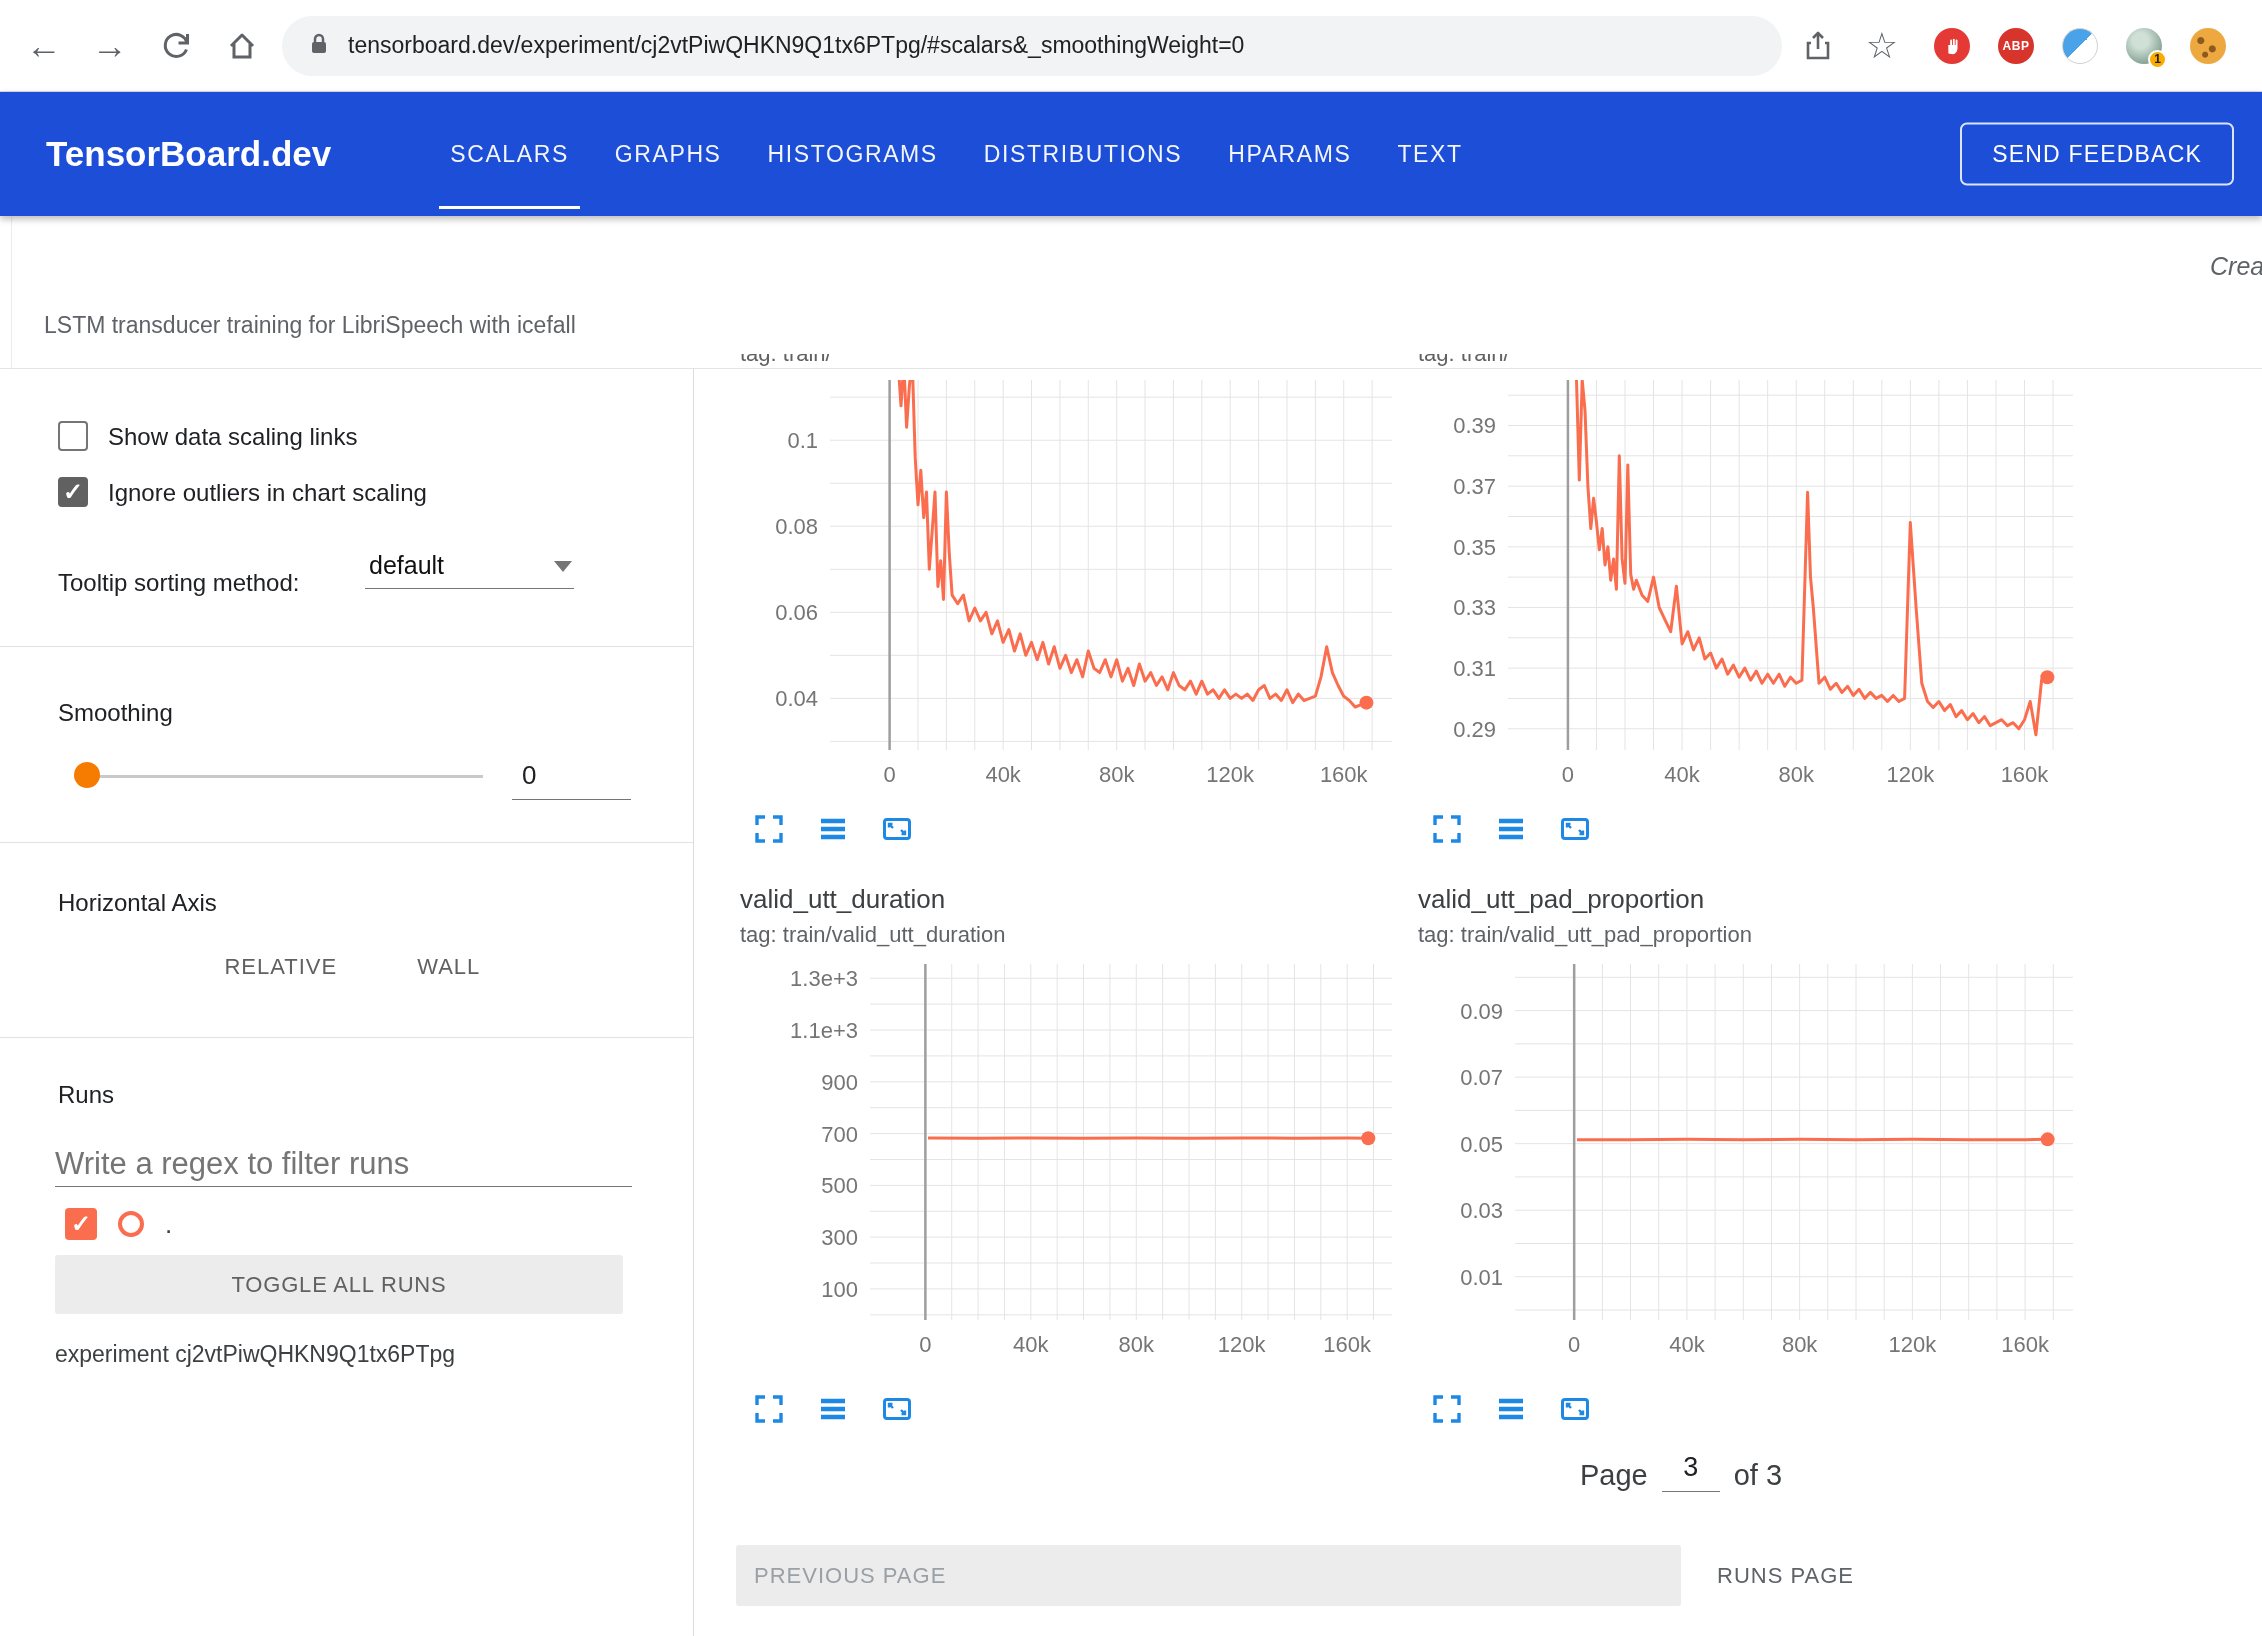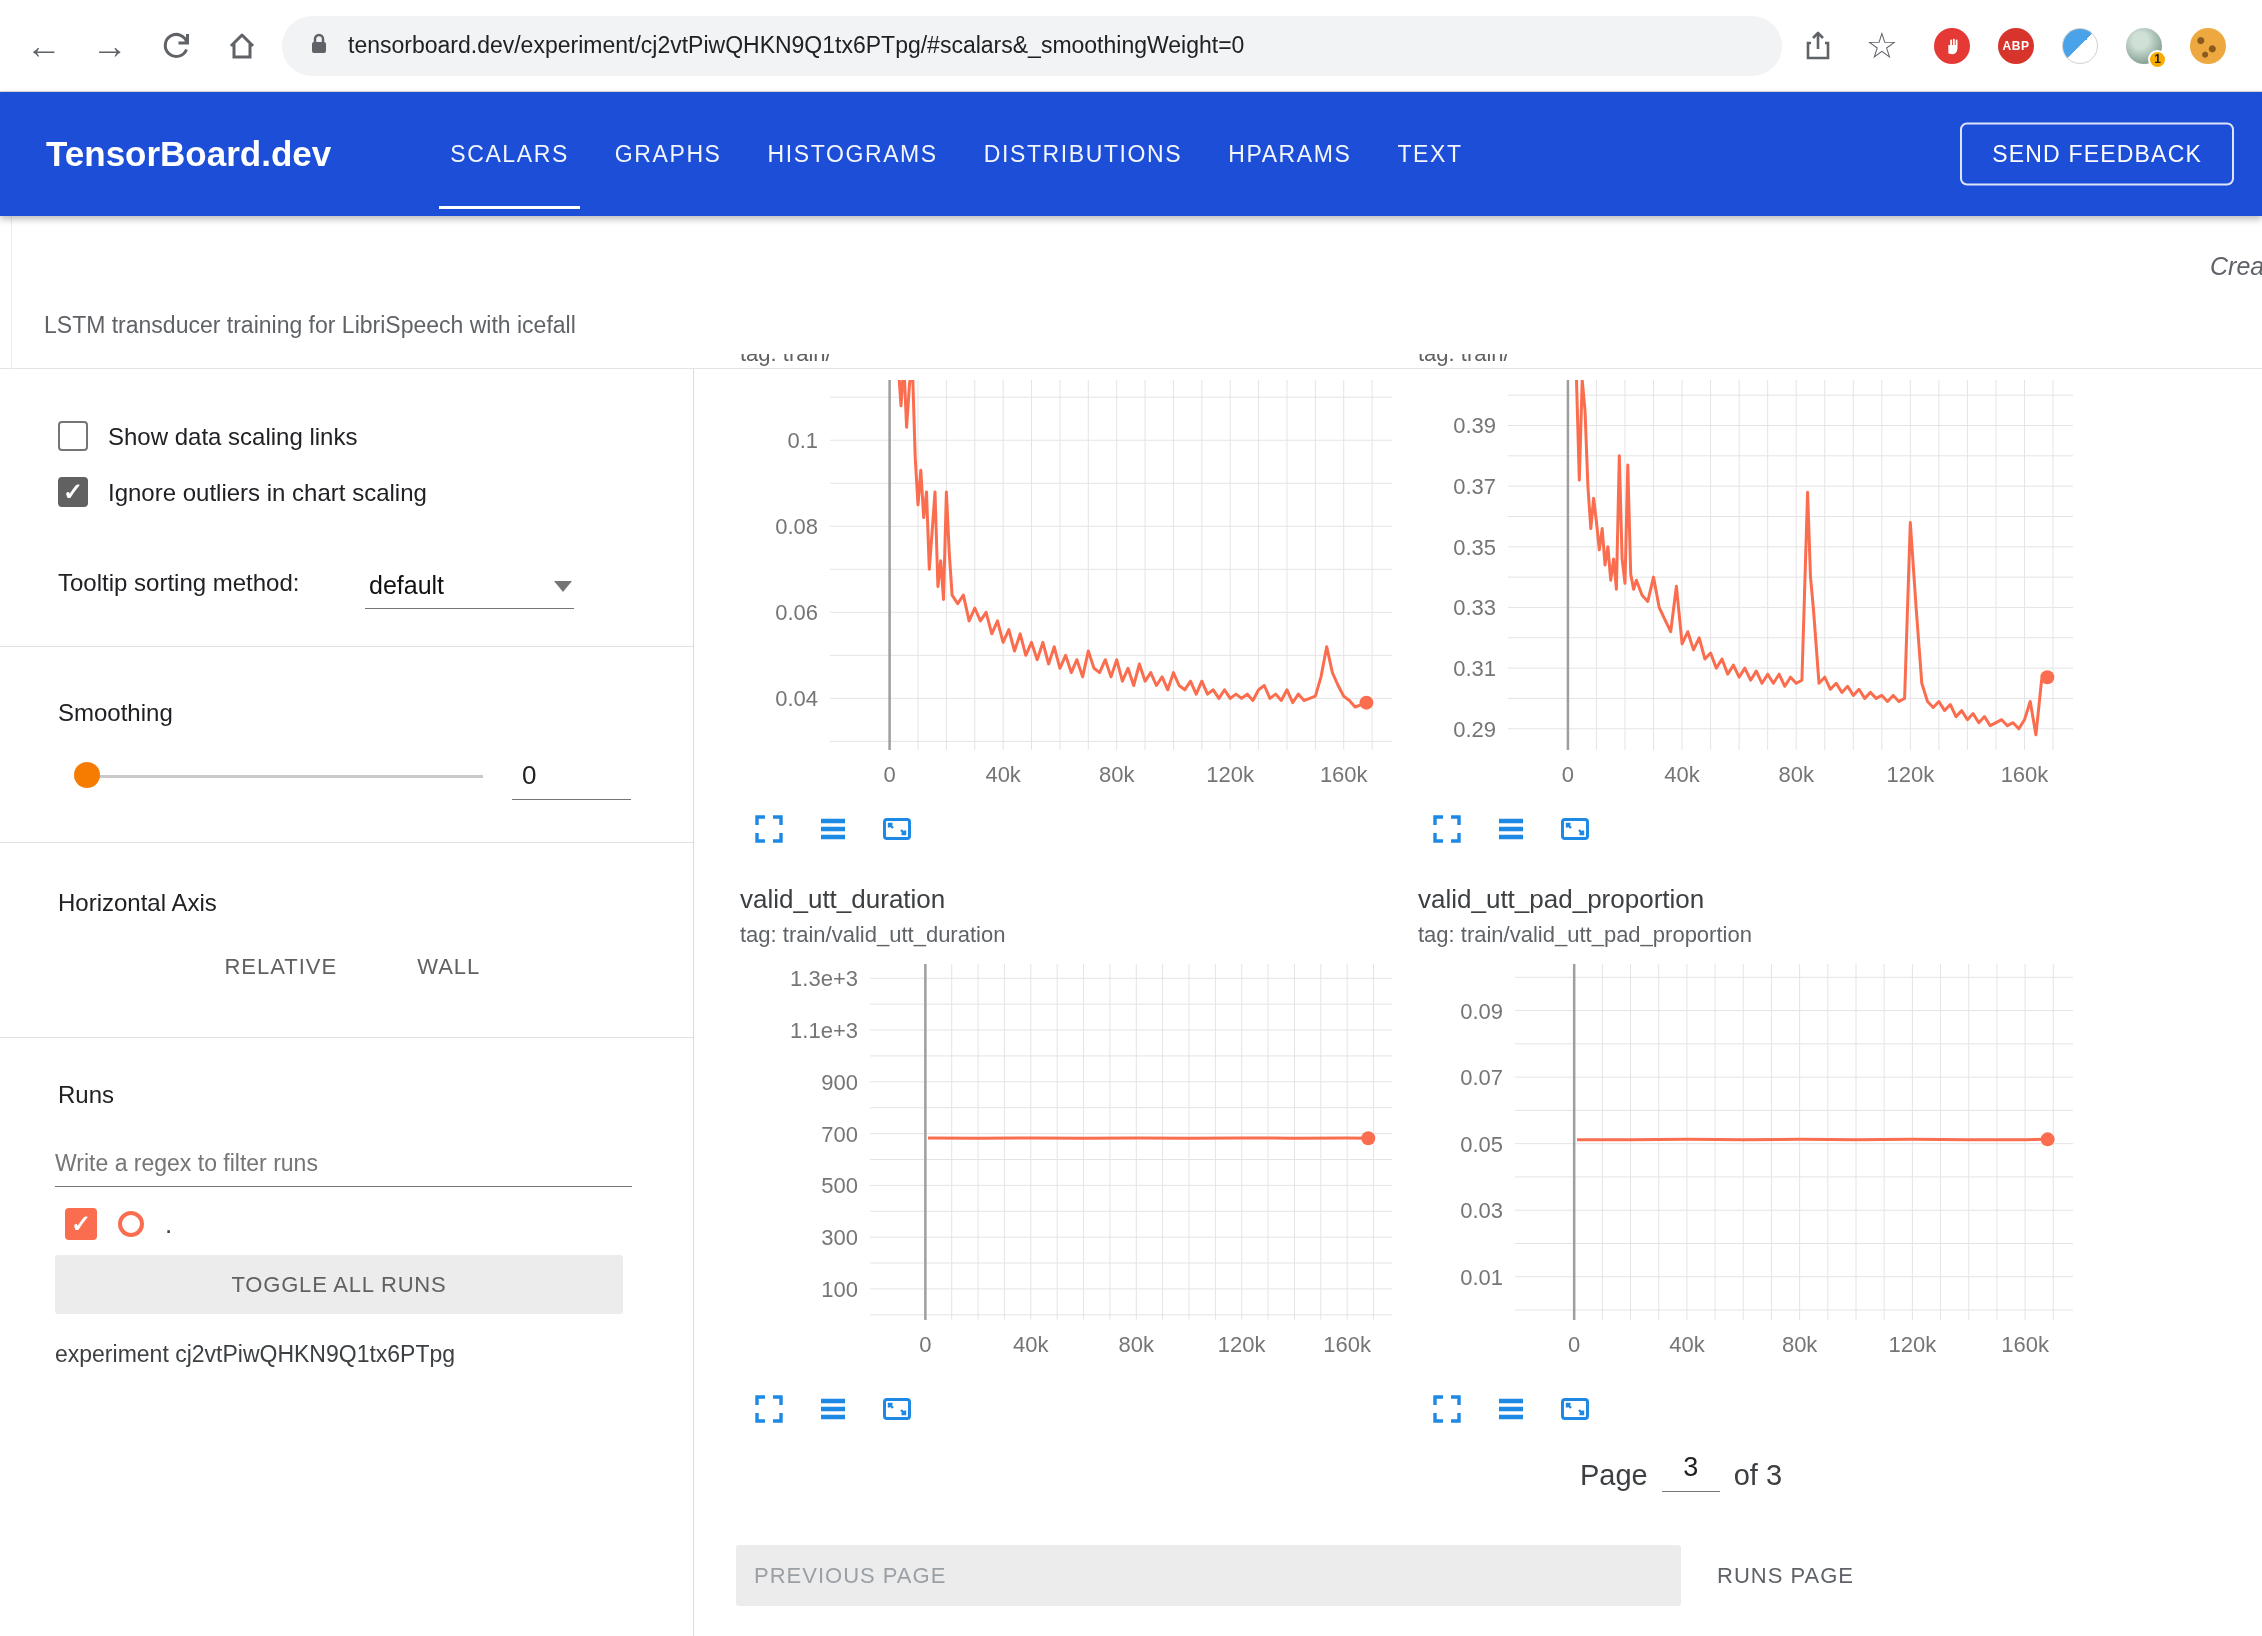--- a/index.html
+++ b/index.html
@@ -69,21 +69,21 @@
   #slider-track { position:absolute; left:79px; top:406px; width:404px; height:3px; background:#c9c9c9; cursor:pointer; }
   #slider-fill { position:absolute; left:79px; top:406px; width:10px; height:3px; }
   #slider-thumb { position:absolute; left:74px; top:393px; width:26px; height:26px; border-radius:50%; cursor:pointer; }
   #smoothing-value { position:absolute; left:512px; top:385px; width:119px; height:46px;
                      border-bottom:1px solid #757575; font-size:26px; color:#202124; padding:6px 0 0 10px; }
   .axis-row { position:absolute; left:55px; top:567px; display:flex; gap:24px; }
   .axis-btn { height:61px; display:flex; align-items:center; justify-content:center; padding:0 28px;
               font-size:22px; letter-spacing:1px; color:#616161; border-radius:3px; cursor:pointer; white-space:nowrap; }
   .axis-btn.selected { color:#fff; }
   #run-filter { position:absolute; left:55px; top:772px; width:577px; height:46px; border:none; outline:none;
-                border-bottom:1px solid #757575; font-size:23px; color:#1d4ed8; background:transparent;
+                border-bottom:1px solid #757575; font-size:31px; color:#1d4ed8; background:transparent;
                 font-family:inherit; }
   #run-filter::placeholder { color:#757575; opacity:1; }
   #run-row { position:absolute; left:65px; top:838px; height:34px; display:flex; align-items:center; gap:21px; }
   #run-row .cb { position:relative; width:32px; height:32px; }
   #run-swatch { width:26px; height:26px; border-radius:50%; border:4px solid transparent; background:transparent; }
   #run-name { font-size:26px; color:#3c4043; }
   #toggle-runs { position:absolute; left:55px; top:886px; width:568px; height:59px; background:#ececec;
                  border:none; border-radius:3px; font-size:22px; letter-spacing:.8px; color:#616161;
                  font-family:inherit; cursor:pointer; }
   #exp-name { position:absolute; left:55px; top:972px; font-size:23px; color:#3c4043; }
@@ -195,21 +195,21 @@
   <div id="sidebar">
     <div class="cb" style="left:58px; top:52px;"></div>
     <div class="side-label" style="left:108px; top:54px;">Show data scaling links</div>
 
     <div class="cb checked-dark" style="left:58px; top:108px;">
         <span class="tick">✓</span>
       </div>
     <div class="side-label" style="left:108px; top:110px;">Ignore outliers in chart scaling</div>
 
     <div class="side-label" style="left:58px; top:200px;">Tooltip sorting method:</div>
-    <div class="select-box" style="left:365px; top:200px;">
+    <div class="select-box" style="left:365px; top:180px;">
       <span>default</span>
       <span class="caret"></span>
     </div>
 
     <div class="divider" style="top:277px;"></div>
 
     <div class="side-label" style="left:58px; top:330px;">Smoothing</div>
     <div id="slider-track"></div>
     <div id="slider-fill" style="background: rgb(245, 124, 0);"></div>
     <div id="slider-thumb" style="background: rgb(245, 124, 0);"></div>

